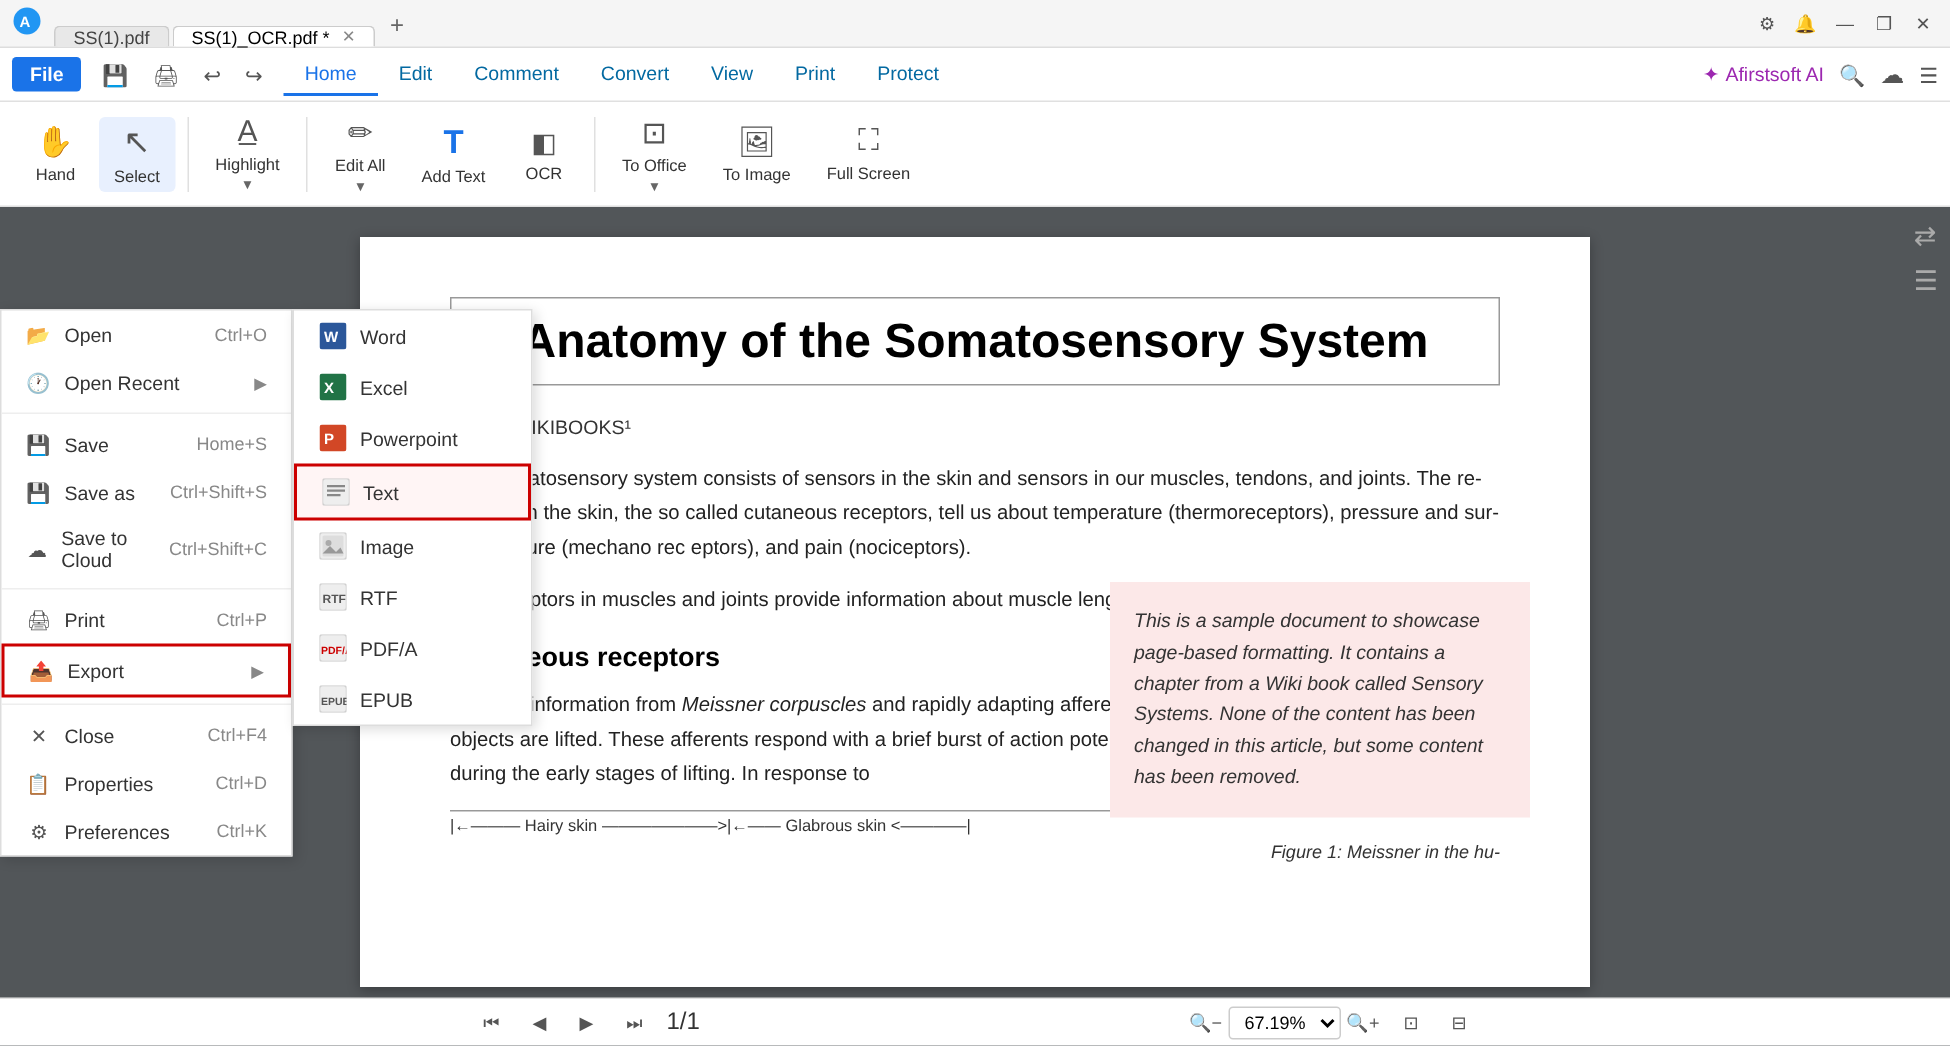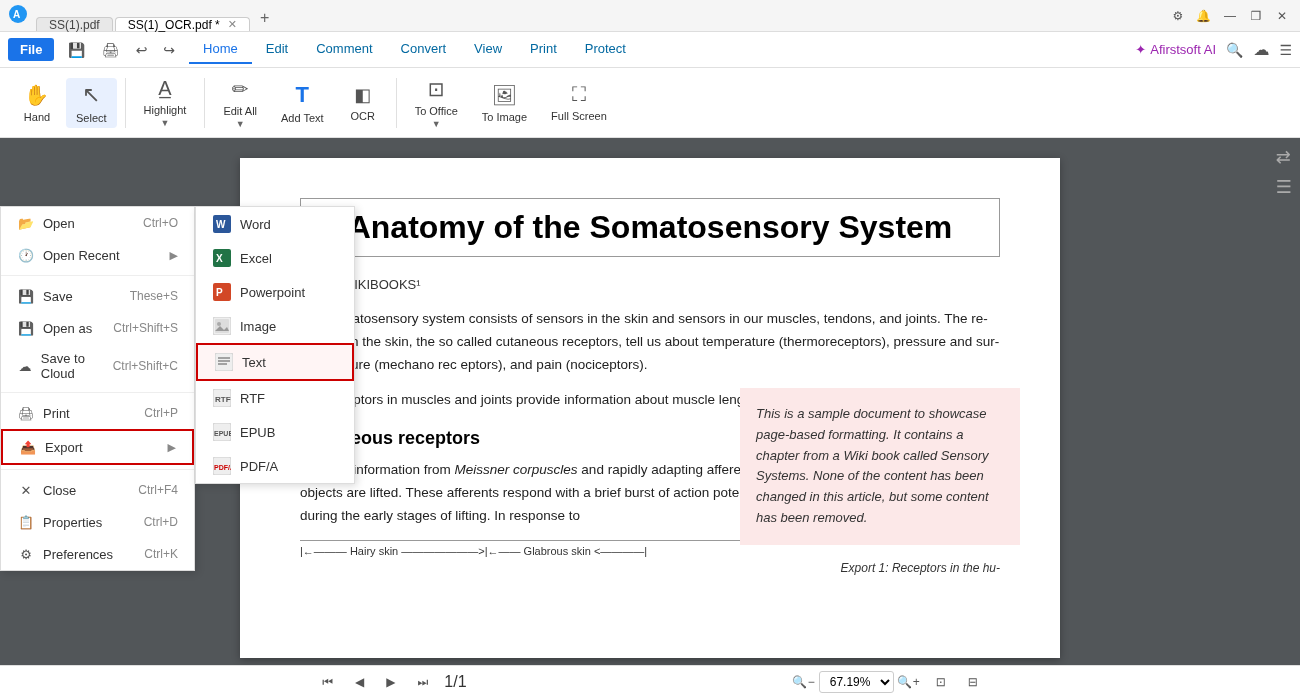--- a/index.html
+++ b/index.html
@@ -251,21 +251,21 @@
 
       <div class="callout-box">
         <span>This is a sample document to showcase page-based formatting. It contains a chapter from a Wiki book called Sensory Systems. None of the content has been changed in this article, but some content has been removed.</span>
       </div>
 
       <div class="section-heading">Cutaneous receptors</div>
       <div class="page-text">
         Sensory information from <em>Meissner corpuscles</em> and rapidly adapting afferents leads to adjustment of grip force when objects are lifted. These afferents respond with a brief burst of action potentials when objects move a small dis- tance during the early stages of lifting. In response to
       </div>
       <div class="hairy-glabrous">|←——— Hairy skin ———————&gt;|←—— Glabrous skin &lt;————|</div>
-      <div class="figure-caption" style="float:right; margin-top: 4px;">Export 1: Receptors in the hu-</div>
+      <div class="figure-caption" style="float:right; margin-top: 4px;">Figure 1: Meissner in the hu-</div>
     </div>
   </div>
 
   <div style="position:absolute; right:8px; top:8px; display:flex; flex-direction:column; gap:8px;">
     <div style="color:#aaa; font-size:18px; cursor:pointer;">⇄</div>
     <div style="color:#aaa; font-size:18px; cursor:pointer;">☰</div>
   </div>
 
   <div class="file-menu">
     <div class="file-menu-item">
@@ -281,26 +281,26 @@
         <span>Open Recent</span>
       </div>
       <span class="arrow">▶</span>
     </div>
     <div class="file-menu-separator"></div>
     <div class="file-menu-item">
       <div style="display:flex; align-items:center;">
         <span class="file-menu-icon">💾</span>
         <span>Save</span>
       </div>
-      <span class="shortcut">These+S</span>
+      <span class="shortcut">Home+S</span>
     </div>
     <div class="file-menu-item">
       <div style="display:flex; align-items:center;">
         <span class="file-menu-icon">💾</span>
-        <span>Open as</span>
+        <span>Save as</span>
       </div>
       <span class="shortcut">Ctrl+Shift+S</span>
     </div>
     <div class="file-menu-item">
       <div style="display:flex; align-items:center;">
         <span class="file-menu-icon">☁</span>
         <span>Save to Cloud</span>
       </div>
       <span class="shortcut">Ctrl+Shift+C</span>
     </div>
@@ -363,69 +363,69 @@
       <span>Excel</span>
     </div>
     <div class="export-item">
       <span class="export-icon ppt-icon">
         <svg width="18" height="18" viewBox="0 0 18 18">
           <rect width="18" height="18" rx="2" fill="#d24726"></rect>
           <text x="3" y="13" font-size="10" fill="#fff" font-weight="bold">P</text>
         </svg>
       </span>
       <span>Powerpoint</span>
+    </div>
+    <div class="export-item highlighted" style="border: 2px solid #cc0000; background: #fff5f5;">
+      <span class="export-icon">
+        <svg width="18" height="18" viewBox="0 0 18 18">
+          <rect width="18" height="18" rx="2" fill="#eee" stroke="#ccc"></rect>
+          <line x1="3" y1="5" x2="15" y2="5" stroke="#888" stroke-width="1.5"></line>
+          <line x1="3" y1="8" x2="15" y2="8" stroke="#888" stroke-width="1.5"></line>
+          <line x1="3" y1="11" x2="12" y2="11" stroke="#888" stroke-width="1.5"></line>
+        </svg>
+      </span>
+      <span>Text</span>
     </div>
     <div class="export-item">
       <span class="export-icon">
         <svg width="18" height="18" viewBox="0 0 18 18">
           <rect width="18" height="18" rx="2" fill="#eee" stroke="#ccc"></rect>
           <rect x="2" y="2" width="14" height="14" rx="1" fill="#ddd"></rect>
           <circle cx="6" cy="7" r="2" fill="#aaa"></circle>
           <polygon points="2,14 7,9 11,13 14,10 16,14" fill="#999"></polygon>
         </svg>
       </span>
       <span>Image</span>
     </div>
-    <div class="export-item highlighted" style="border: 2px solid #cc0000; background: #fff5f5;">
-      <span class="export-icon">
-        <svg width="18" height="18" viewBox="0 0 18 18">
-          <rect width="18" height="18" rx="2" fill="#eee" stroke="#ccc"></rect>
-          <line x1="3" y1="5" x2="15" y2="5" stroke="#888" stroke-width="1.5"></line>
-          <line x1="3" y1="8" x2="15" y2="8" stroke="#888" stroke-width="1.5"></line>
-          <line x1="3" y1="11" x2="12" y2="11" stroke="#888" stroke-width="1.5"></line>
-        </svg>
-      </span>
-      <span>Text</span>
-    </div>
     <div class="export-item">
       <span class="export-icon">
         <svg width="18" height="18" viewBox="0 0 18 18">
           <rect width="18" height="18" rx="2" fill="#eee" stroke="#ccc"></rect>
           <text x="2" y="13" font-size="8" fill="#555" font-weight="bold">RTF</text>
         </svg>
       </span>
       <span>RTF</span>
     </div>
     <div class="export-item">
       <span class="export-icon">
         <svg width="18" height="18" viewBox="0 0 18 18">
           <rect width="18" height="18" rx="2" fill="#eee" stroke="#ccc"></rect>
+          <text x="1" y="13" font-size="7" fill="#cc0000" font-weight="bold">PDF/A</text>
+        </svg>
+      </span>
+      <span>PDF/A</span>
+    </div>
+    <div class="export-item">
+      <span class="export-icon">
+        <svg width="18" height="18" viewBox="0 0 18 18">
+          <rect width="18" height="18" rx="2" fill="#eee" stroke="#ccc"></rect>
           <text x="1" y="13" font-size="7" fill="#555" font-weight="bold">EPUB</text>
         </svg>
       </span>
       <span>EPUB</span>
-    </div>
-    <div class="export-item">
-      <span class="export-icon">
-        <svg width="18" height="18" viewBox="0 0 18 18">
-          <rect width="18" height="18" rx="2" fill="#eee" stroke="#ccc"></rect>
-          <text x="1" y="13" font-size="7" fill="#cc0000" font-weight="bold">PDF/A</text>
-        </svg>
-      </span>
-      <span>PDF/A</span>
     </div>
   </div>
 </div>
 
 <div class="status-bar">
   <div class="status-spacer"></div>
   <div class="status-bar-btn">⏮</div>
   <div class="status-bar-btn">◀</div>
   <div class="status-bar-btn">▶</div>
   <div class="status-bar-btn">⏭</div>

